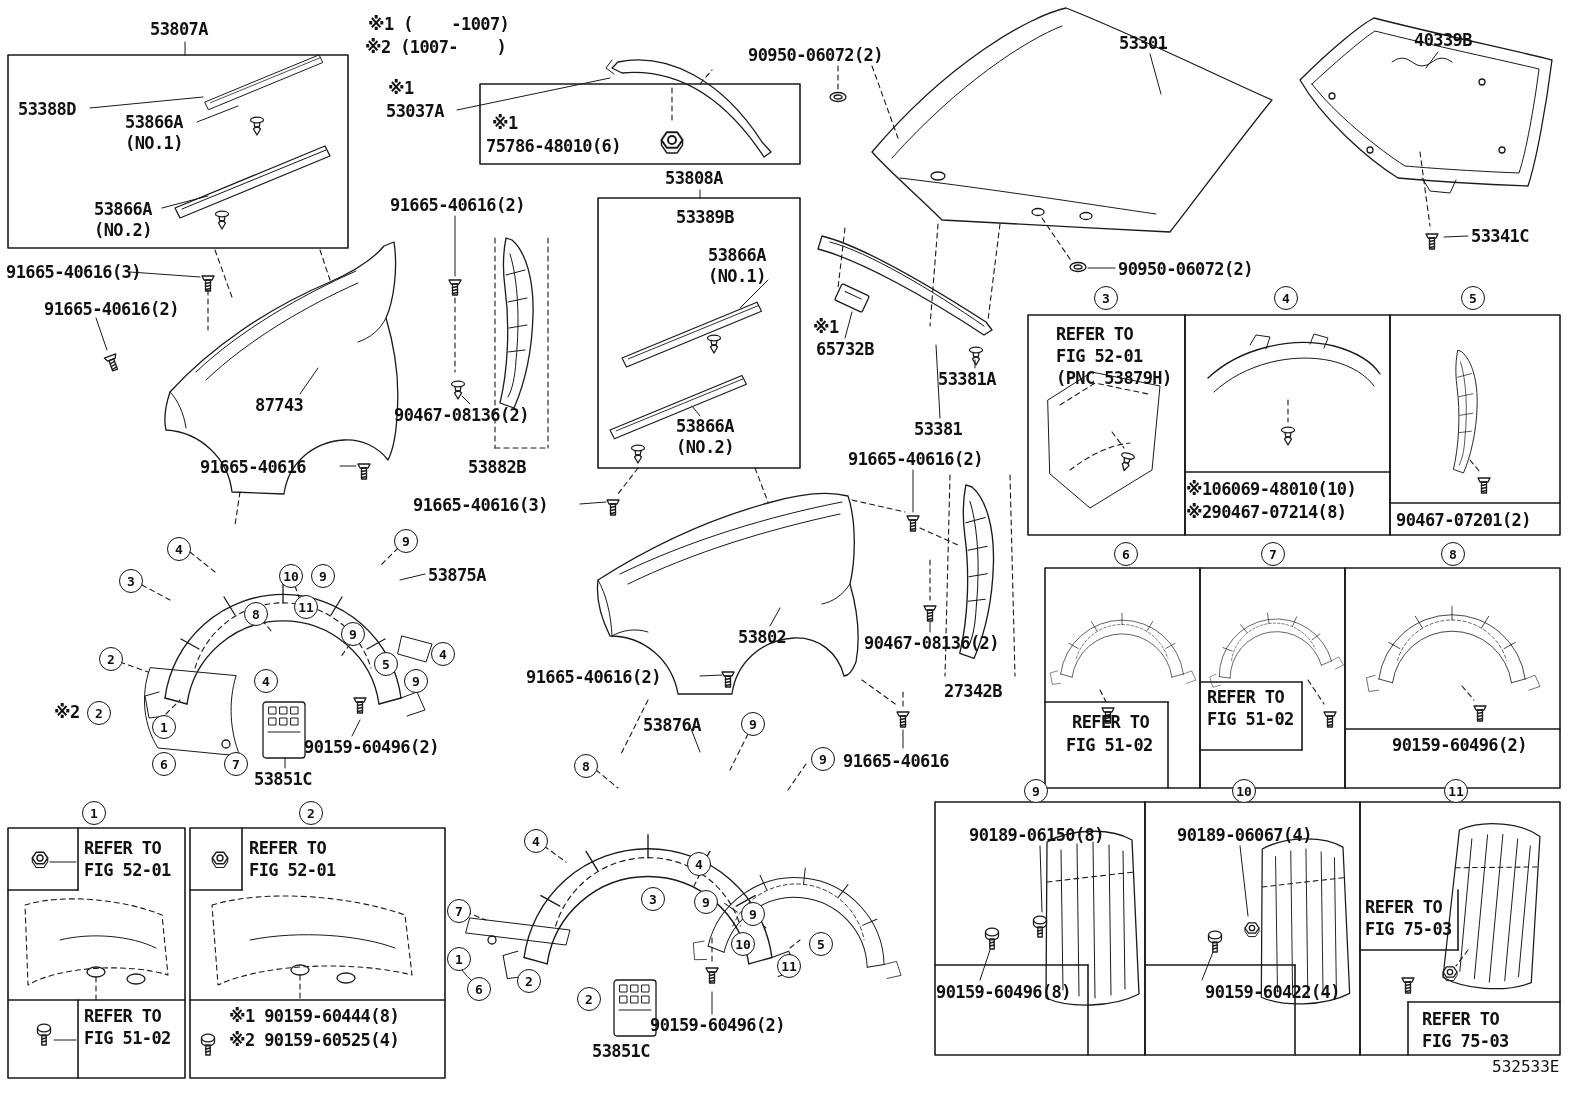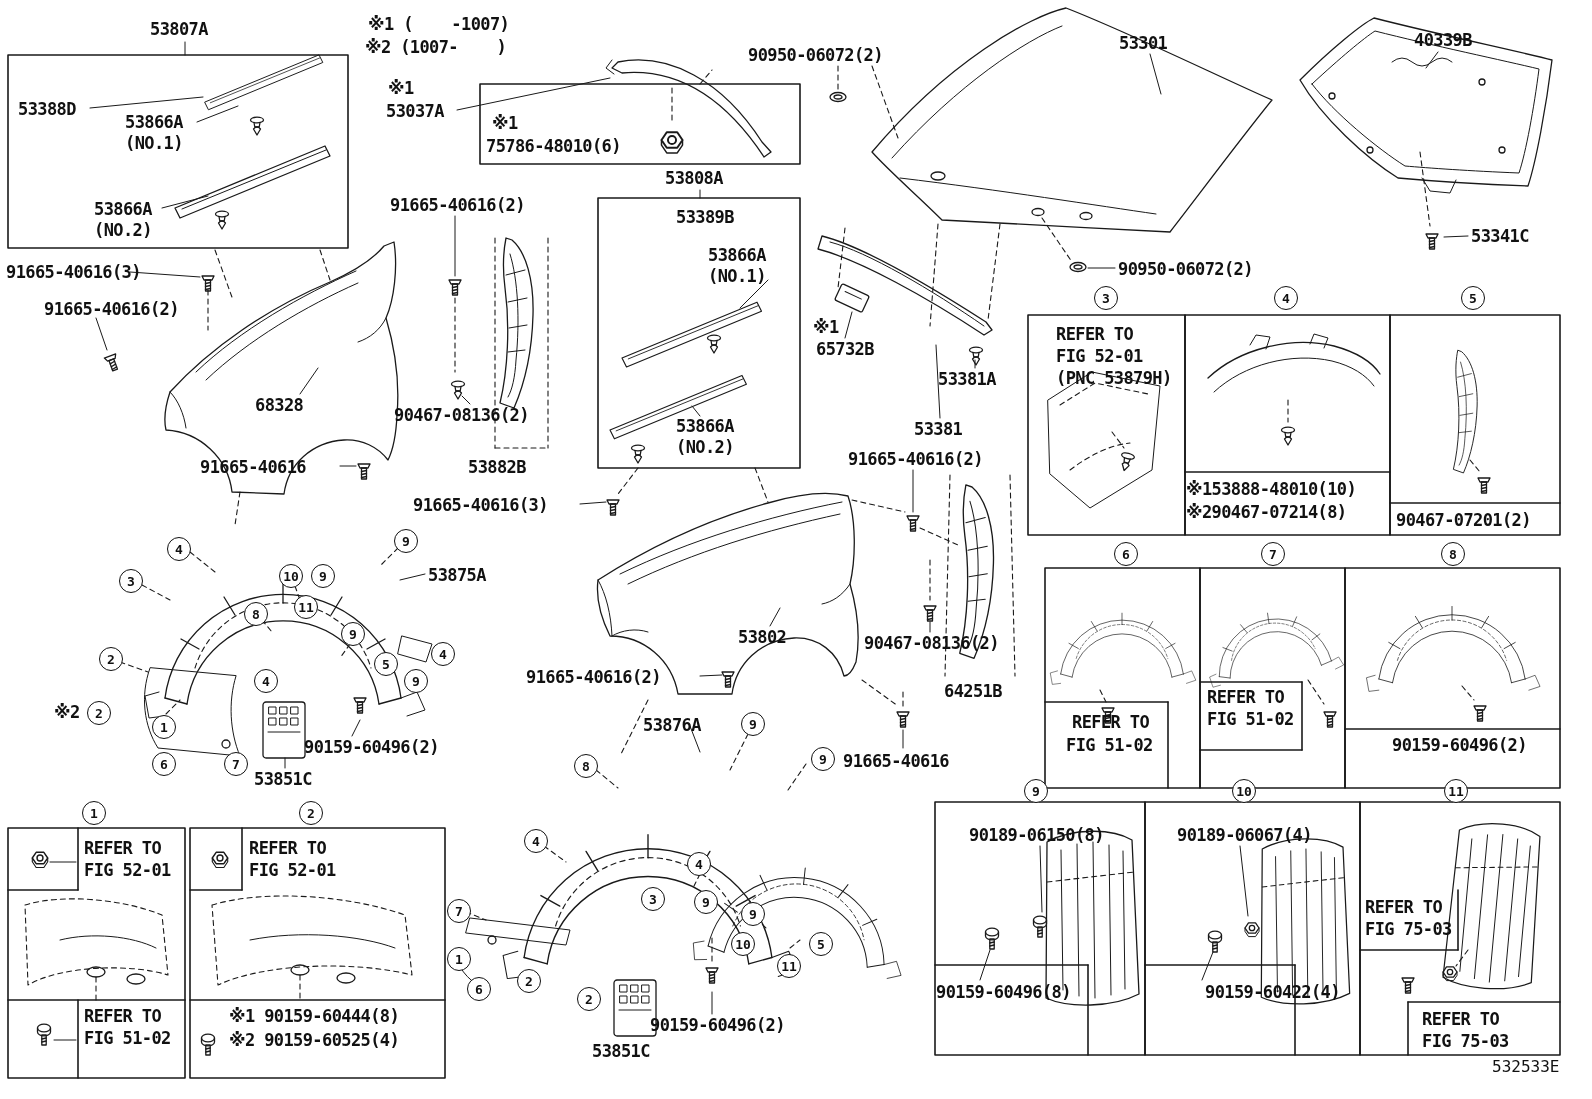--- a/index.html
+++ b/index.html
@@ -422,45 +422,45 @@
 <span class="L" style="left:1118px;top:260px">90950-06072(2)</span>
 <span class="L" style="left:665px;top:169px">53808A</span>
 <span class="L" style="left:676px;top:208px">53389B</span>
 <span class="L" style="left:708px;top:246px">53866A</span>
 <span class="L" style="left:708px;top:267px">(NO.1)</span>
 <span class="L" style="left:676px;top:417px">53866A</span>
 <span class="L" style="left:676px;top:438px">(NO.2)</span>
 <span class="L" style="left:390px;top:196px">91665-40616(2)</span>
 <span class="L" style="left:6px;top:263px">91665-40616(3)</span>
 <span class="L" style="left:44px;top:300px">91665-40616(2)</span>
-<span class="L" style="left:255px;top:396px">68328</span>
+<span class="L" style="left:255px;top:396px">87743</span>
 <span class="L" style="left:394px;top:406px">90467-08136(2)</span>
 <span class="L" style="left:468px;top:458px">53882B</span>
 <span class="L" style="left:200px;top:458px">91665-40616</span>
 <span class="L" style="left:413px;top:496px">91665-40616(3)</span>
 <span class="L" style="left:428px;top:566px">53875A</span>
 <span class="L" style="left:813px;top:318px">※1</span>
 <span class="L" style="left:816px;top:340px">65732B</span>
 <span class="L" style="left:938px;top:370px">53381A</span>
 <span class="L" style="left:914px;top:420px">53381</span>
 <span class="L" style="left:848px;top:450px">91665-40616(2)</span>
 <span class="L" style="left:738px;top:628px">53802</span>
 <span class="L" style="left:526px;top:668px">91665-40616(2)</span>
 <span class="L" style="left:864px;top:634px">90467-08136(2)</span>
-<span class="L" style="left:944px;top:682px">64251B</span>
+<span class="L" style="left:944px;top:682px">27342B</span>
 <span class="L" style="left:843px;top:752px">91665-40616</span>
 <span class="L" style="left:643px;top:716px">53876A</span>
 <span class="L" style="left:304px;top:738px">90159-60496(2)</span>
 <span class="L" style="left:254px;top:770px">53851C</span>
 <span class="L" style="left:650px;top:1016px">90159-60496(2)</span>
 <span class="L" style="left:592px;top:1042px">53851C</span>
 <span class="L" style="left:1056px;top:325px">REFER TO</span>
 <span class="L" style="left:1056px;top:347px">FIG 52-01</span>
 <span class="L" style="left:1056px;top:369px">(PNC 53879H)</span>
-<span class="L" style="left:1186px;top:480px">※153888-48010(10)</span>
+<span class="L" style="left:1186px;top:480px">※106069-48010(10)</span>
 <span class="L" style="left:1186px;top:503px">※290467-07214(8)</span>
 <span class="L" style="left:1396px;top:511px">90467-07201(2)</span>
 <span class="L" style="left:1072px;top:713px">REFER TO</span>
 <span class="L" style="left:1066px;top:736px">FIG 51-02</span>
 <span class="L" style="left:1207px;top:688px">REFER TO</span>
 <span class="L" style="left:1207px;top:710px">FIG 51-02</span>
 <span class="L" style="left:1392px;top:736px">90159-60496(2)</span>
 <span class="L" style="left:969px;top:826px">90189-06150(8)</span>
 <span class="L" style="left:936px;top:983px">90159-60496(8)</span>
 <span class="L" style="left:1177px;top:826px">90189-06067(4)</span>

